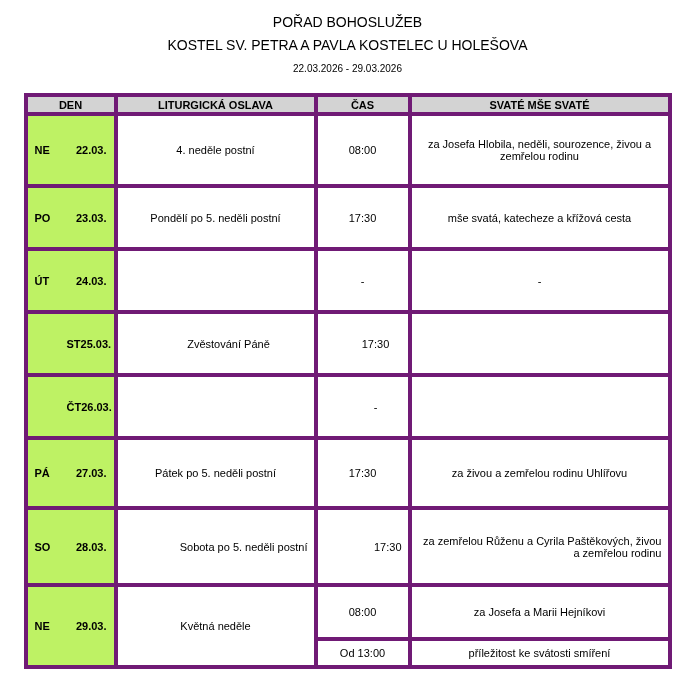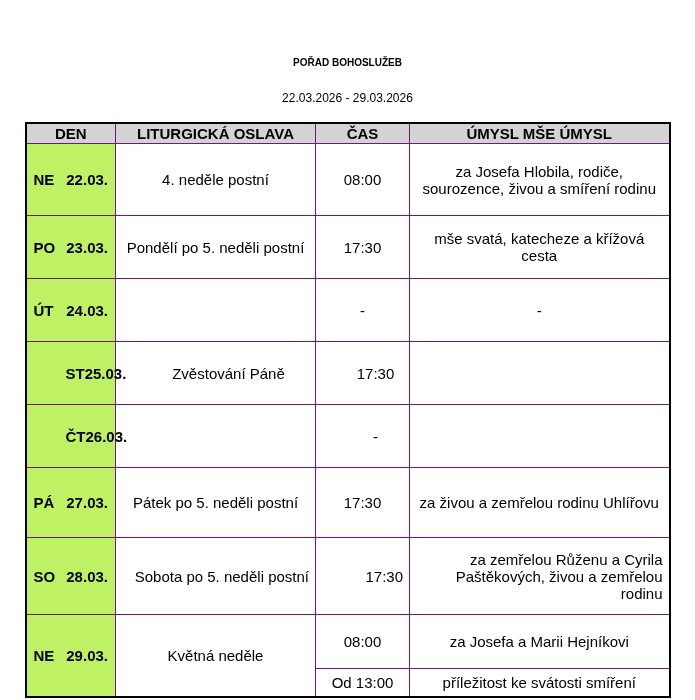--- a/index.html
+++ b/index.html
@@ -15,44 +15,43 @@
   .page {
     width: 695px;
     height: 700px;
     box-sizing: border-box;
     padding-top: 11px;
   }
   .titles {
     text-align: center;
   }
   .title-line {
-    font-weight: bold;
+    font-weight: normal;
+    font-size: 14px;
+    line-height: 23px;
+  }
+  .date-range {
     font-size: 10px;
-    line-height: 23px;
-    margin-top: 40px;
-  }
-  .date-range {
-    font-size: 12px;
     line-height: 20px;
-    margin-top: 14px;
+    margin-top: 2px;
   }
   table.schedule {
     border-collapse: collapse;
     table-layout: fixed;
     width: 644px;
     margin: 14px auto 0 auto;
     border: 2px solid #000000;
   }
   col.c-den    { width: 90px; }
   col.c-oslava { width: 200px; }
   col.c-cas    { width: 94px; }
   col.c-umysl  { width: 260px; }
   th, td {
-    border: 1px solid #701a75;
-    font-size: 15px;
+    border: 4px solid #701a75;
+    font-size: 11px;
     text-align: center;
     vertical-align: middle;
     padding: 2px 6px;
     box-sizing: border-box;
     word-wrap: break-word;
   }
   th {
     background: #d3d3d3;
     font-weight: bold;
     height: 19px;
@@ -79,50 +78,51 @@
   tr.r8a td { height: 54px; }
   tr.r8b td { height: 28px; }
 </style>
 </head>
 <body>
 
 <div class="page">
 
   <div class="titles">
     <div class="title-line">POŘAD BOHOSLUŽEB</div>
+    <div class="title-line">KOSTEL SV. PETRA A PAVLA KOSTELEC U HOLEŠOVA</div>
     <div class="date-range">22.03.2026 - 29.03.2026</div>
   </div>
 
   <table class="schedule">
     <colgroup>
       <col class="c-den">
         <col class="c-oslava">
         <col class="c-cas">
         <col class="c-umysl">
     </colgroup>
     <thead>
       <tr>
         <th>DEN</th>
         <th>LITURGICKÁ OSLAVA</th>
         <th>ČAS</th>
-        <th>ÚMYSL MŠE ÚMYSL</th>
+        <th>SVATÉ MŠE SVATÉ</th>
       </tr>
     </thead>
     <tbody>
 
       <tr class="r1">
         <td class="den">
           <div class="daywrap">
             <span>NE</span>
             <span>22.03.</span>
           </div>
         </td>
         <td>4. neděle postní</td>
         <td>08:00</td>
-        <td>za Josefa Hlobila, rodiče, sourozence, živou a smíření rodinu</td>
+        <td>za Josefa Hlobila, neděli, sourozence, živou a zemřelou rodinu</td>
       </tr>
 
       <tr class="r2">
         <td class="den">
           <div class="daywrap">
             <span>PO</span>
             <span>23.03.</span>
           </div>
         </td>
         <td>Pondělí po 5. neděli postní</td>

